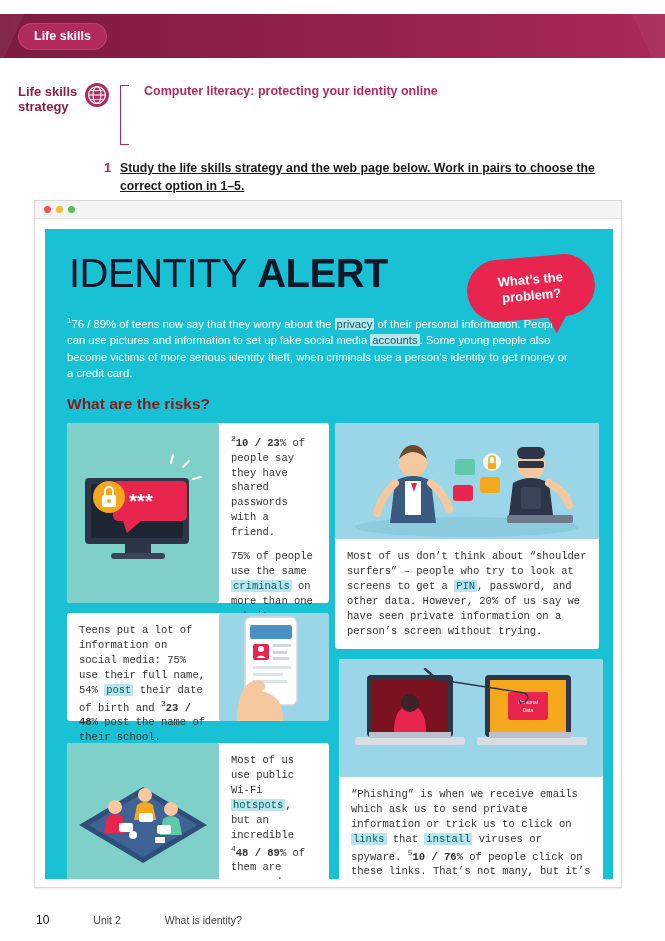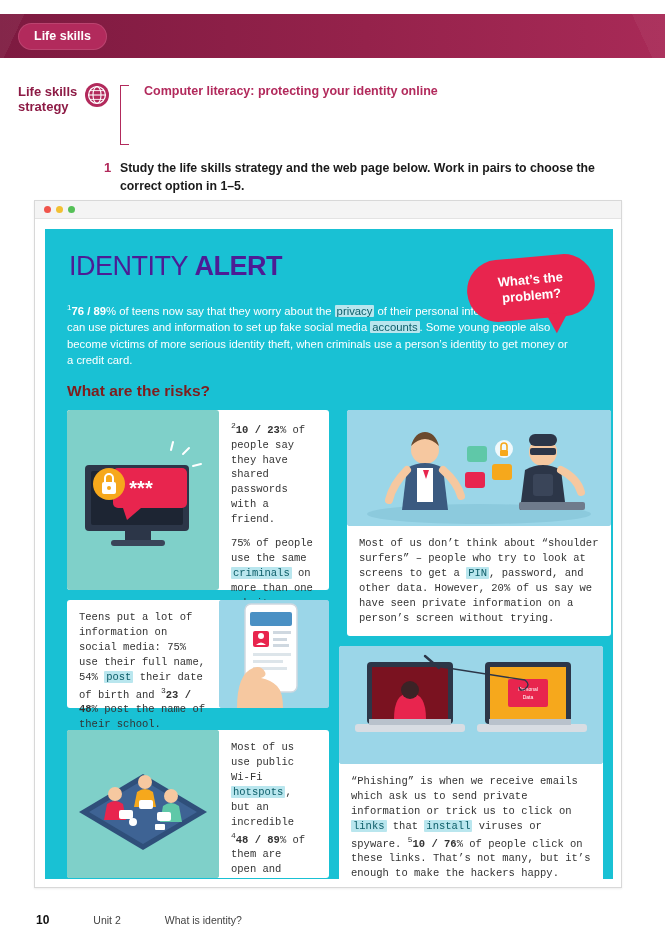--- a/index.html
+++ b/index.html
@@ -107,20 +107,21 @@
     font-weight: bold;
     font-size: 13px;
     width: 16px;
     flex: 0 0 auto;
   }
   .ex-text {
     color: #1a1a1a;
     font-size: 12.3px;
     font-weight: bold;
     line-height: 1.45;
+    text-decoration: underline;
   }
 
   
   .window {
     position: absolute;
     left: 34px; top: 200px;
     width: 588px; height: 688px;
     background: #ffffff;
     border: 1px solid #d8d8d8;
     box-shadow: 0 1px 2px rgba(0,0,0,0.07);
@@ -139,22 +140,22 @@
   .page {
     position: absolute;
     left: 10px; top: 28px;
     width: 568px; height: 650px;
     background: #19c1d4;
     padding: 12px 14px 14px 14px;
     overflow: hidden;
   }
 
   .alert-title {
-    color: #4c1d95;
-    font-size: 27px;
+    color: #0f172a;
+    font-size: 40px;
     font-weight: 300;
     letter-spacing: -0.5px;
     line-height: 1;
     margin: 12px 0 17px 10px;
   }
   .alert-title b { font-weight: bold; }
 
   .bubble {
     position: absolute;
     right: 18px; top: 28px;
@@ -182,21 +183,21 @@
   }
 
   .intro {
     color: #ffffff;
     font-size: 11.3px;
     line-height: 1.45;
     margin: 22px 8px 0 8px;
     max-width: 505px;
   }
   .intro sup { font-size: 8px; }
-  .intro b { font-weight: bold; margin-top: 48px; }
+  .intro b { font-weight: normal; margin-top: 48px; }
   .hl { background: #b9e6ee; color: #0c5d68; padding: 0 2px; border-radius: 1px; }
 
   .risks-title {
     color: #7f1d1d;
     font-size: 15.5px;
     font-weight: bold;
     margin: 14px 0 10px 8px;
   }
 
   
@@ -227,21 +228,21 @@
 
   
   .footer {
     position: absolute;
     left: 36px; bottom: 14px;
     width: 600px;
     display: flex;
     align-items: baseline;
     gap: 44px;
   }
-  .pg-num { color: #111111; font-size: 12px; font-weight: bold; }
+  .pg-num { color: #111111; font-size: 12px; font-weight: normal; }
   .footer-unit { color: #444444; font-size: 10.5px; }
 
   svg { display: block; }
 </style>
 </head>
 <body>
 
 <div class="header">
   <div class="header-pattern"></div>
   <div class="header-tab">Life skills</div>
@@ -325,21 +326,21 @@
               <line x1="126" y1="56" x2="134" y2="54"></line>
             </g>
           </svg>
         </div>
         <div class="panel-text" style="position:absolute; left:152px; top:0; width:110px;">
           <p><sup>2</sup><b>10 / 23</b><span>% of people say they have shared passwords with a friend.</span></p>
           <p><span>75% of people use the same </span><span class="hl">criminals</span><span> on more than one website.</span></p>
         </div>
       </div>
 
-      <div class="panel" style="left:280px; top:0; width:264px; height:226px;">
+      <div class="panel" style="left:268px; top:0; width:264px; height:226px;">
         <div class="art art-blue" style="left:0; top:0; width:264px; height:116px;">
           <svg width="264" height="116" viewBox="0 0 264 116">
             <rect x="0" y="0" width="264" height="116" fill="#9bd6e8"></rect>
             <ellipse cx="132" cy="104" rx="112" ry="10" fill="#8ccadd"></ellipse>
 
             <g>
               <circle cx="78" cy="40" r="14" fill="#f6c8a0"></circle>
               <path d="M64 36 q14 -14 28 0 q-4 -14 -14 -14 q-10 0 -14 14z" fill="#6b4a2e"></path>
               <path d="M60 58 q18 -10 36 0 l5 42 h-46z" fill="#3b5a80"></path>
               <rect x="70" y="58" width="16" height="34" fill="#ffffff"></rect>

